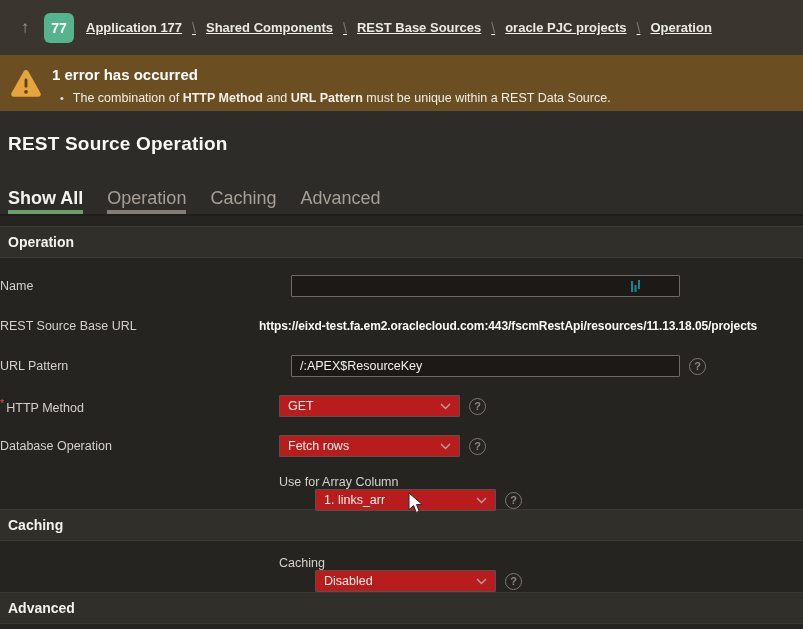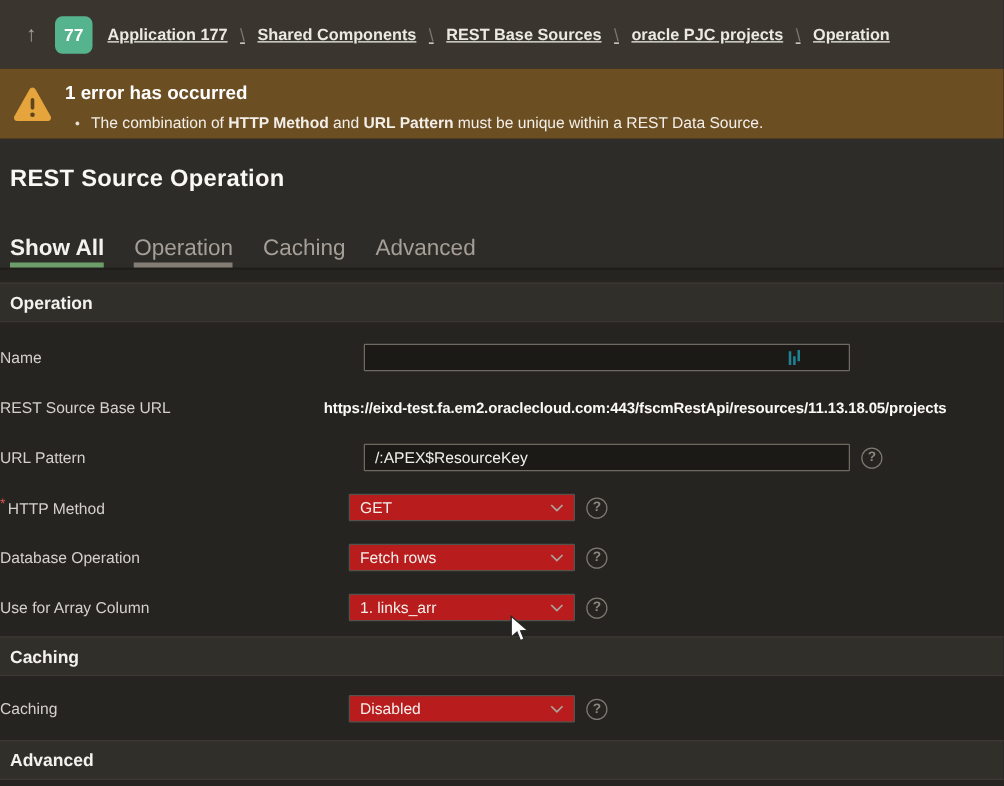--- a/index.html
+++ b/index.html
@@ -68,21 +68,21 @@
   .section-header {
     height:32px; background:#312F2A;
     border-top:1px solid #3C3934; border-bottom:1px solid #3C3934;
     display:flex; align-items:center; padding:0 8px;
     font-size:14px; font-weight:bold; color:#F4F2EF;
   }
   .form-area { background:#262421; }
   .form-area.op { padding:17px 0 12px; }
   .form-area.ca { padding:15px 0 14px; }
   .row { display:flex; align-items:center; height:22px; margin-bottom:18px; }
-  .row:last-child { margin-bottom:0; }
+  .row:last-child { margin-bottom:0;flex-direction:column; }
   .label-cell {
     width:245px; color:#D4D1CB; font-size:12.5px; white-space:nowrap;
   }
   .req-mark { color:#D9544F; font-size:11px; vertical-align:super; margin-right:2px; }
   .ctrl-cell { margin-left:14px; display:flex; align-items:center; }
 
   .input-wrap { position:relative; width:389px; height:22px; }
   .text-input {
     width:389px; height:22px; background:#1B1A17;
     border:1px solid #6E6A62; border-radius:1px;

